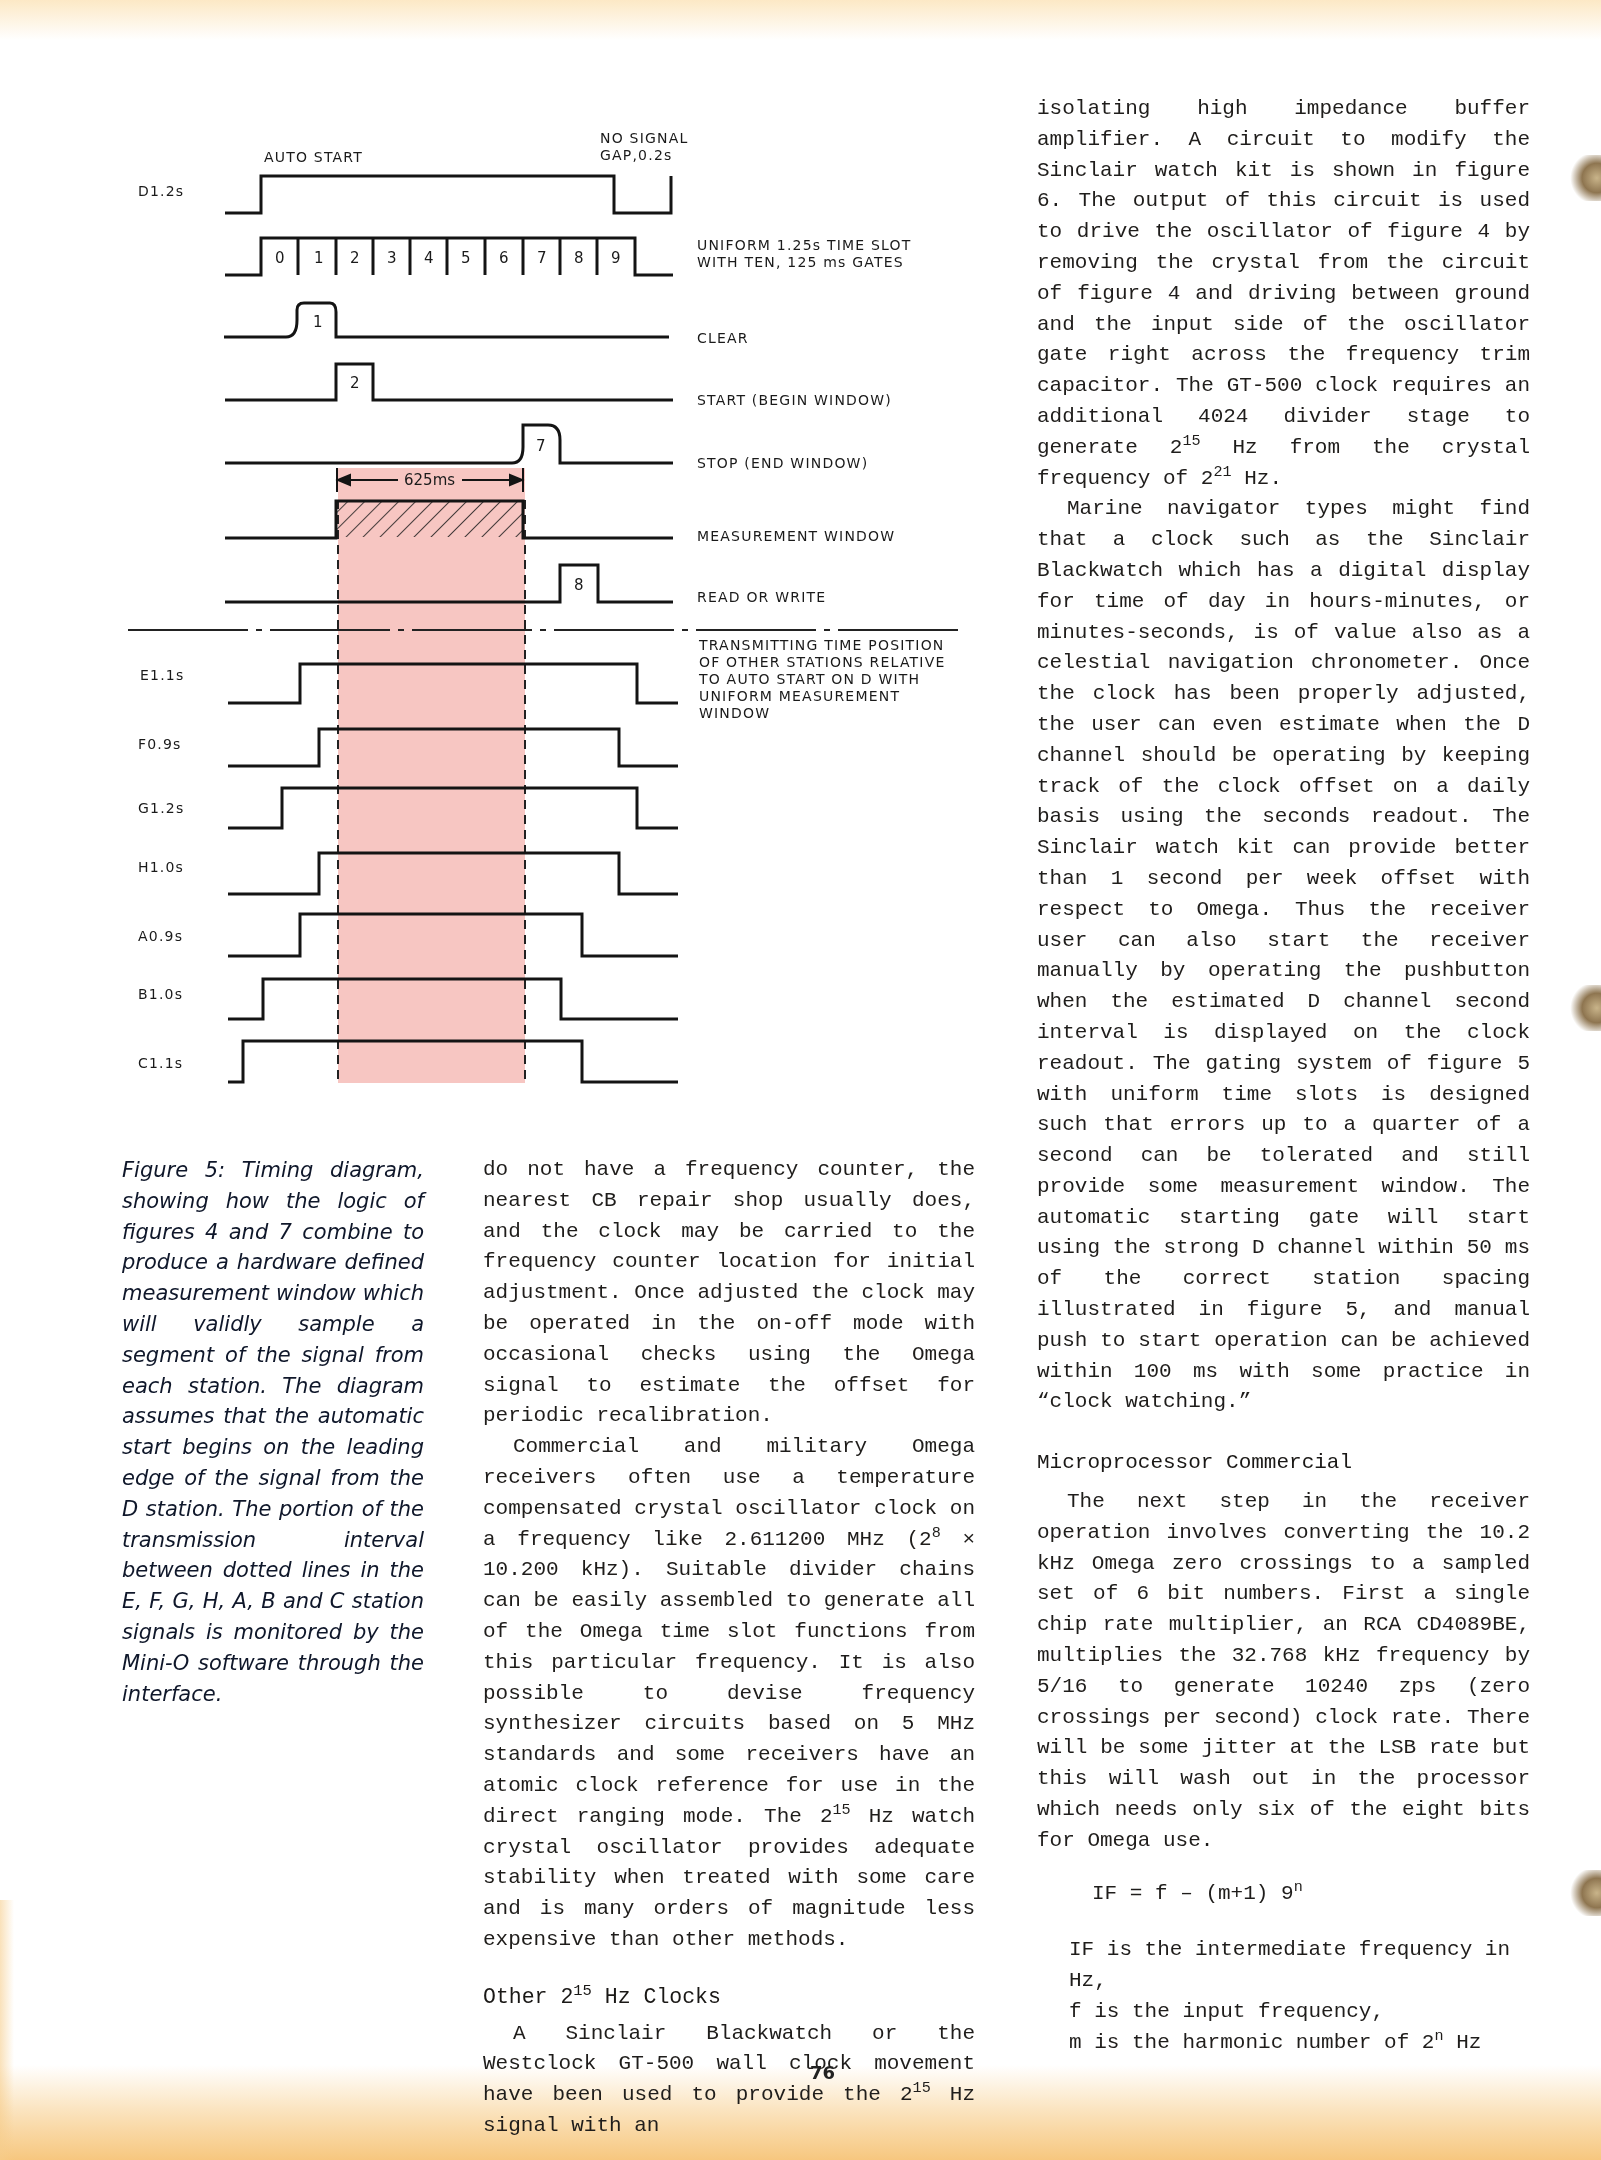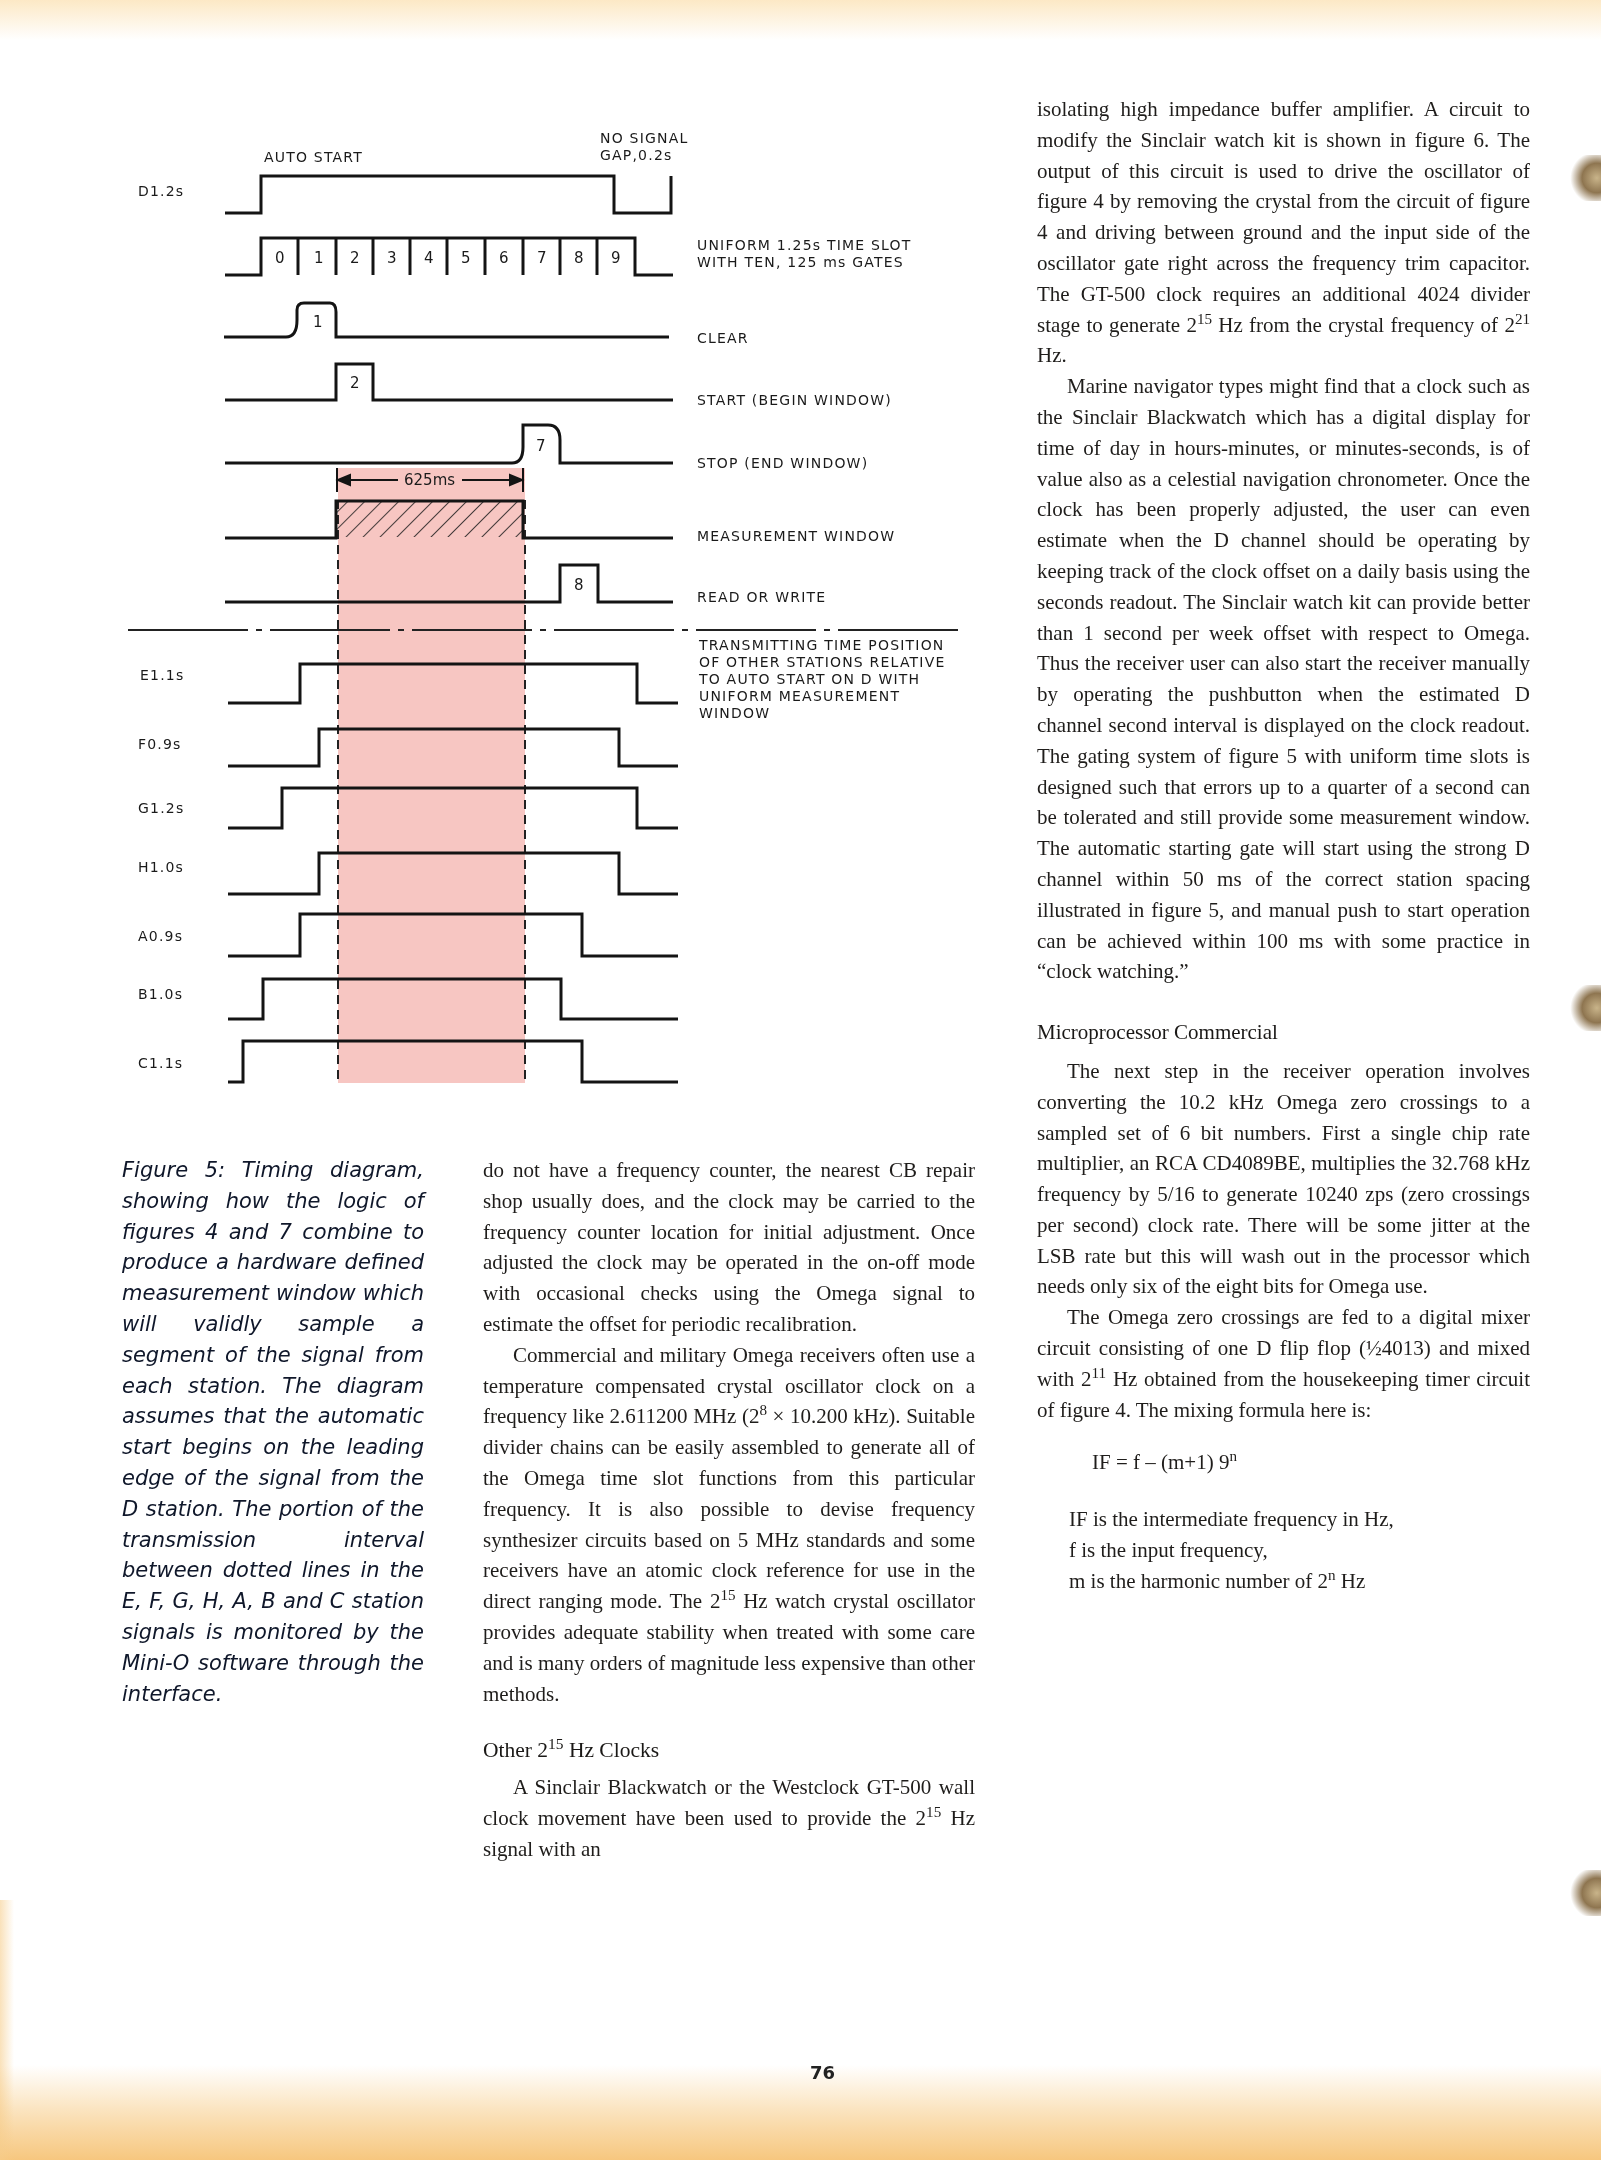--- a/index.html
+++ b/index.html
@@ -9,21 +9,21 @@
      background: linear-gradient(180deg, rgba(250,214,150,0.55) 0%, rgba(255,255,255,0) 100%); }
   .edge-bottom { position:absolute; left:0; bottom:0; width:1601px; height:95px;
      background: linear-gradient(0deg, rgba(246,196,120,0.95) 0%, rgba(248,210,150,0.7) 45%, rgba(255,255,255,0) 100%); }
   .edge-left { position:absolute; left:0; top:1900px; width:14px; height:260px;
      background: linear-gradient(90deg, rgba(246,205,140,0.6), rgba(255,255,255,0)); }
   .curl { position:absolute; width:36px; height:46px; border-radius:50% 0 0 50%;
      background: radial-gradient(circle at 80% 50%, #c9b48a 0%, #8e7550 40%, rgba(255,255,255,0) 72%); }
   svg.diagram { position:absolute; left:0; top:0; }
   .dlabel { font-family:"DejaVu Sans", sans-serif; font-size:14px; letter-spacing:1.2px; fill:#1a1a1a; }
   .dnum { font-family:"DejaVu Sans", sans-serif; font-size:15px; fill:#1a1a1a; }
-  .col { position:absolute; font-family:Liberation Serif, serif; font-size:21px; line-height:30.8px;
+  .col { position:absolute; font-family:Liberation Mono, monospace; font-size:21px; line-height:30.8px;
          text-align:justify; color:#1f1d1b; }
   .col p { margin:0; }
   .col p.ind { text-indent:30px; }
   .col h3 { margin:0; font-weight:normal; font-size:21.5px; color:#1a1816; }
   .caption { position:absolute; left:122px; top:1155px; width:302px; font-style:italic;
              font-size:21px; line-height:30.8px; text-align:justify; color:#0f172a;
              font-family:"DejaVu Sans", sans-serif; }
   sup { font-size:0.72em; vertical-align:0.5em; line-height:0; }
   .formula { padding-left:55px; }
   .where-list { padding-left:32px; text-align:left; }
@@ -149,21 +149,20 @@
   <p class="ind"><span>Commercial and military Omega receivers often use a temperature compensated crystal oscillator clock on a frequency like 2.611200 MHz (2</span><sup>8</sup><span> × 10.200 kHz). Suitable divider chains can be easily assembled to generate all of the Omega time slot functions from this particular frequency. It is also possible to devise frequency synthesizer circuits based on 5 MHz standards and some receivers have an atomic clock reference for use in the direct ranging mode. The 2</span><sup>15</sup><span> Hz watch crystal oscillator provides adequate stability when treated with some care and is many orders of magnitude less expensive than other methods.</span></p>
   <h3 style="margin-top:26px; margin-bottom:6px;"><span>Other 2</span><sup>15</sup><span> Hz Clocks</span></h3>
   <p class="ind"><span>A Sinclair Blackwatch or the Westclock GT-500 wall clock movement have been used to provide the 2</span><sup>15</sup><span> Hz signal with an</span></p>
 </div>
 
 <div class="col" style="left:1037px; top:94px; width:493px;">
   <p><span>isolating high impedance buffer amplifier. A circuit to modify the Sinclair watch kit is shown in figure 6. The output of this circuit is used to drive the oscillator of figure 4 by removing the crystal from the circuit of figure 4 and driving between ground and the input side of the oscillator gate right across the frequency trim capacitor. The GT-500 clock requires an additional 4024 divider stage to generate 2</span><sup>15</sup><span> Hz from the crystal frequency of 2</span><sup>21</sup><span> Hz.</span></p>
   <p class="ind">Marine navigator types might find that a clock such as the Sinclair Blackwatch which has a digital display for time of day in hours-minutes, or minutes-seconds, is of value also as a celestial navigation chronometer. Once the clock has been properly adjusted, the user can even estimate when the D channel should be operating by keeping track of the clock offset on a daily basis using the seconds readout. The Sinclair watch kit can provide better than 1 second per week offset with respect to Omega. Thus the receiver user can also start the receiver manually by operating the pushbutton when the estimated D channel second interval is displayed on the clock readout. The gating system of figure 5 with uniform time slots is designed such that errors up to a quarter of a second can be tolerated and still provide some measurement window. The automatic starting gate will start using the strong D channel within 50 ms of the correct station spacing illustrated in figure 5, and manual push to start operation can be achieved within 100 ms with some practice in “clock watching.”</p>
   <h3 style="margin-top:30px; margin-bottom:8px; font-size:21px;">Microprocessor Commercial</h3>
   <p class="ind">The next step in the receiver operation involves converting the 10.2 kHz Omega zero crossings to a sampled set of 6 bit numbers. First a single chip rate multiplier, an RCA CD4089BE, multiplies the 32.768 kHz frequency by 5/16 to generate 10240 zps (zero crossings per second) clock rate. There will be some jitter at the LSB rate but this will wash out in the processor which needs only six of the eight bits for Omega use.</p>
-  <p class="ind"><span>The Omega zero crossings are fed to a digital mixer circuit consisting of one D flip flop (½4013) and mixed with 2</span><sup>11</sup><span> Hz obtained from the housekeeping timer circuit of figure 4. The mixing formula here is:</span></p>
   <p class="formula" style="margin:22px 0 26px 0;"><span>IF = f – (m+1) 9</span><sup>n</sup></p>
   <div class="where-list">
     <p>IF is the intermediate frequency in Hz,</p>
     <p>f is the input frequency,</p>
     <p><span>m is the harmonic number of 2</span><sup>n</sup><span> Hz</span></p>
   </div>
 </div>
 
 <div class="pagenum">76</div>
 

